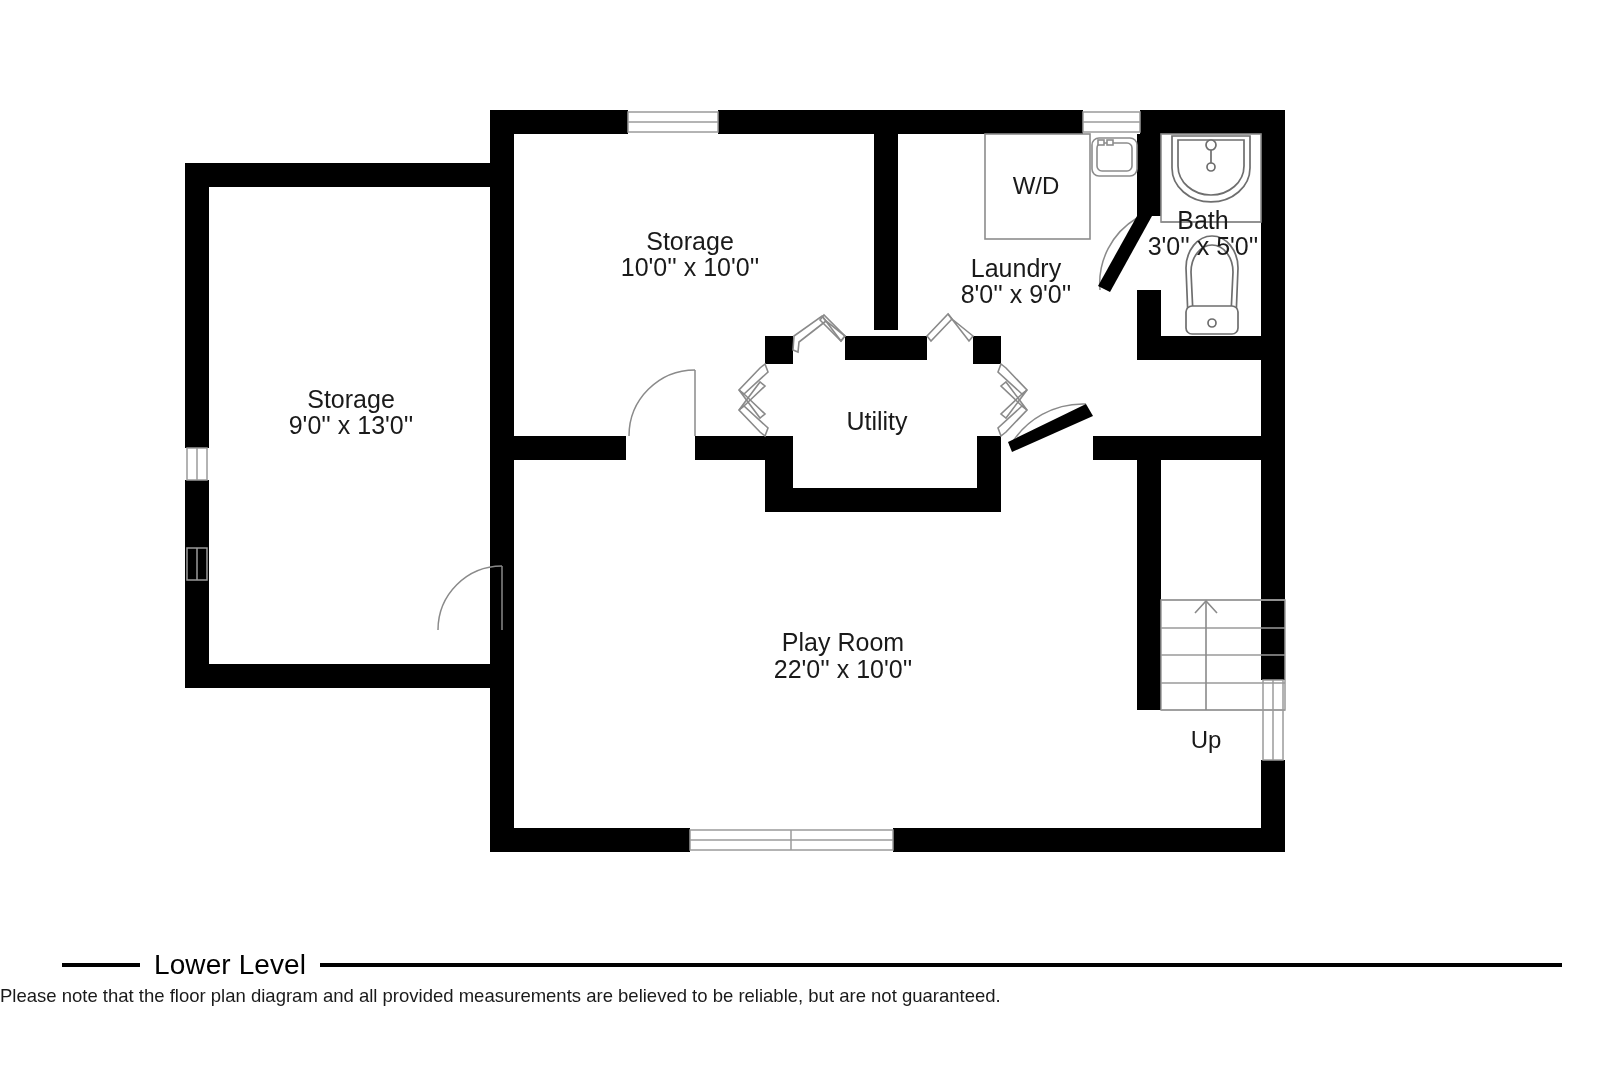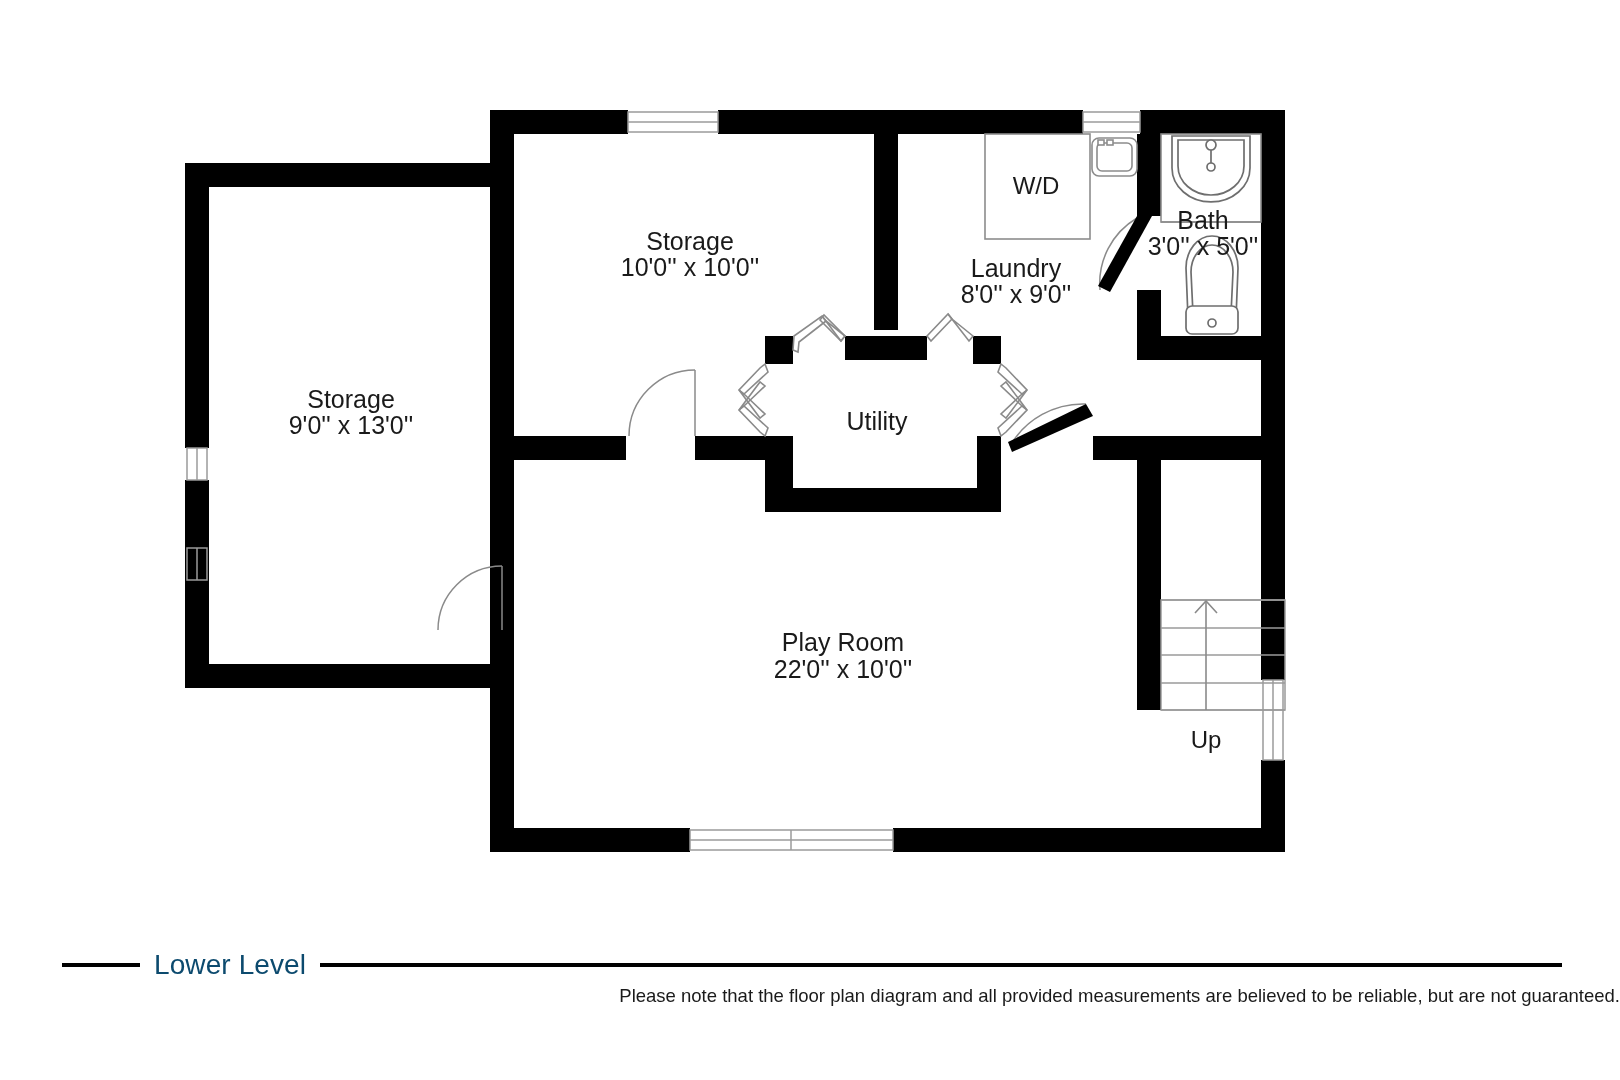--- a/index.html
+++ b/index.html
@@ -74,36 +74,36 @@
     display: flex;
     align-items: center;
   }
   .level-rule-left {
     width: 78px;
     height: 0;
     border-top: 4px solid #000;
   }
   #level-title {
     font-size: 28px;
-    color: #0c4a6e;
+    color: #000000;
     padding: 0 14px;
     white-space: nowrap;
     letter-spacing: 0.1px;
   }
   .level-rule-right {
     flex: 1 1 auto;
     height: 0;
     border-top: 4px solid #000;
   }
   #disclaimer {
     position: absolute;
     left: 0;
     top: 52px;
     width: 1620px;
-    text-align: right;
+    text-align: left;
   }
   #disclaimer .dline {
     font-size: 18.5px;
     color: #1a1a1a;
     line-height: 27px;
     white-space: nowrap;
   }
 </style>
 </head>
 <body>

